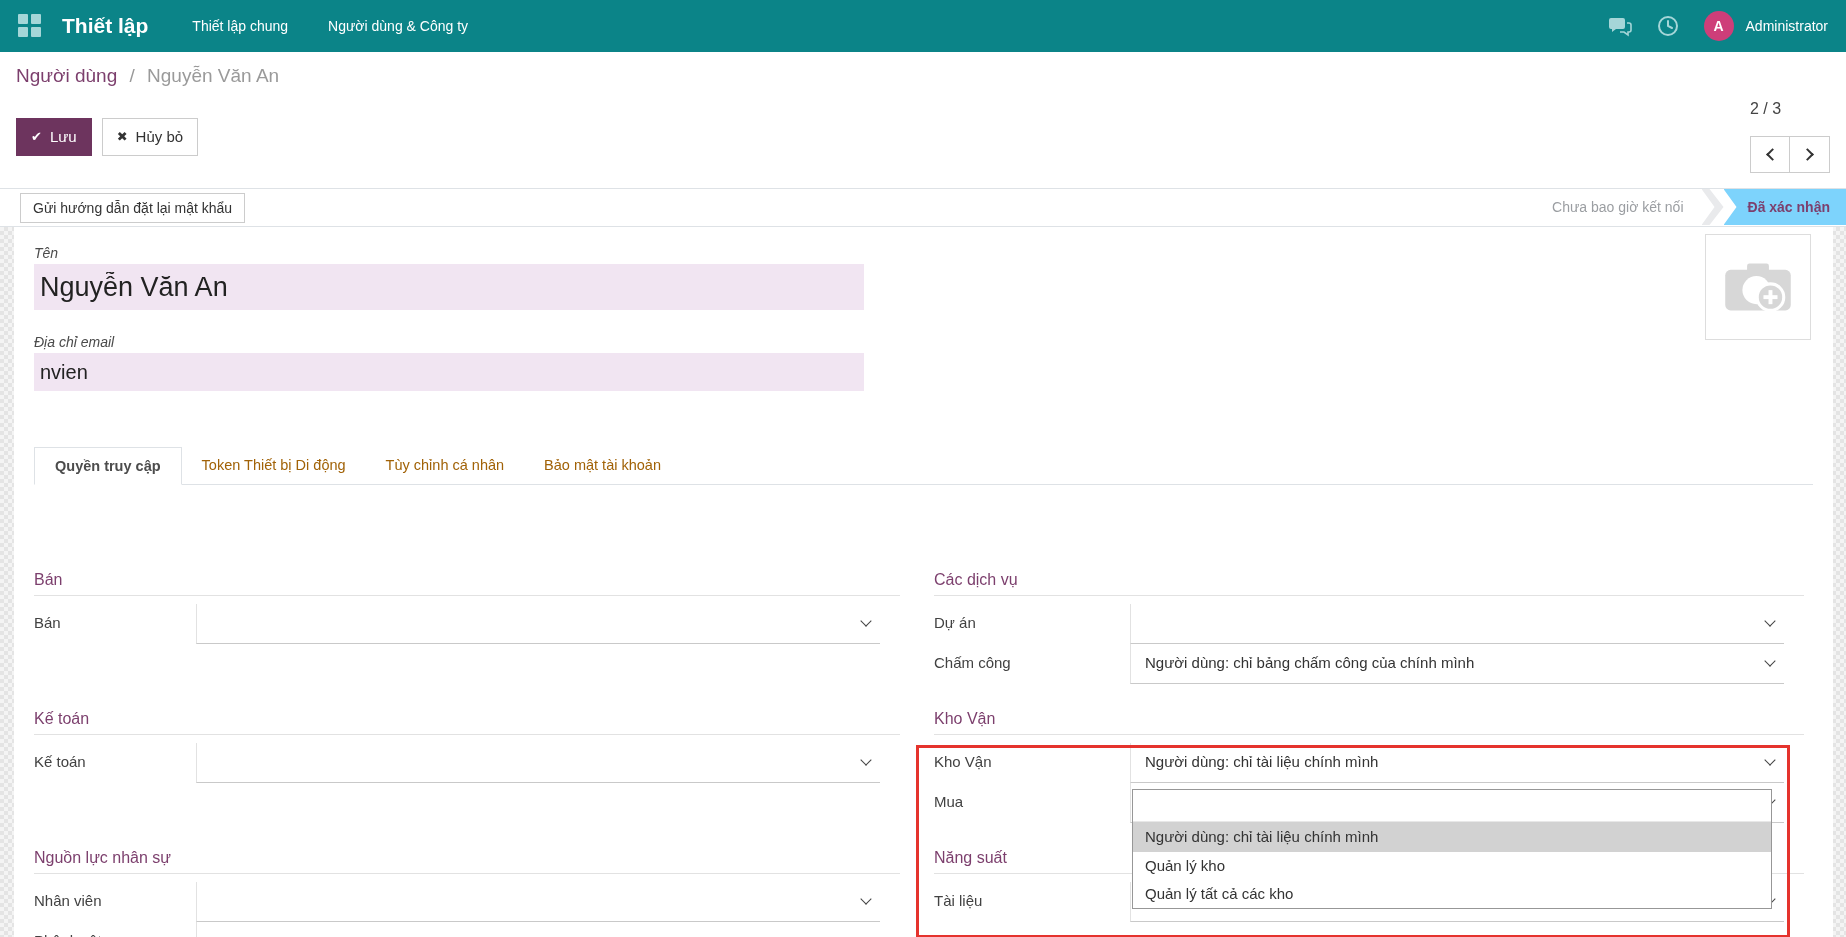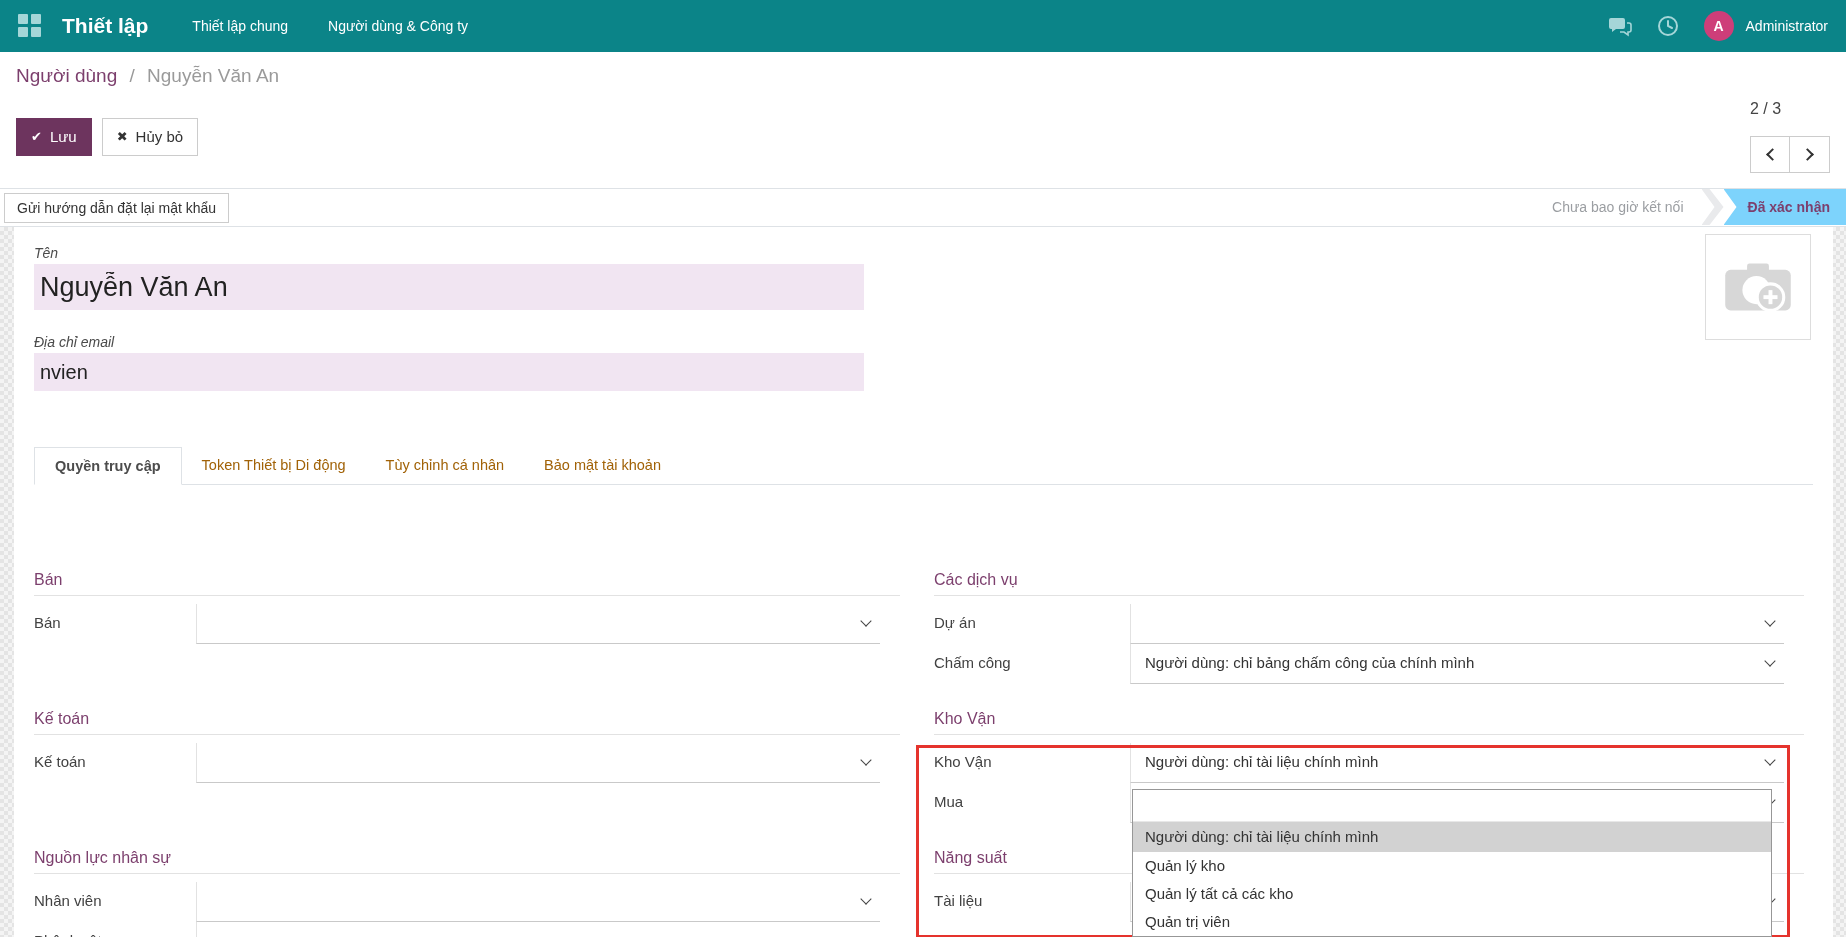--- a/index.html
+++ b/index.html
@@ -35,21 +35,21 @@
   .pager-btns { display:flex; }
   .pager-btn { width:40px; height:37px; border:1px solid #ccc; background:#fff; display:flex;
                align-items:center; justify-content:center; cursor:pointer; }
   .pager-btn + .pager-btn { border-left:none; }
   .chev { display:inline-block; width:9px; height:9px; border-right:2.5px solid #333; border-bottom:2.5px solid #333; }
   .chev-left  { transform:rotate(135deg); margin-left:4px; }
   .chev-right { transform:rotate(-45deg); margin-right:4px; }
 
   
   .action-bar { height:38px; background:#fff; border-bottom:1px solid #dee2e6; display:flex; align-items:center; position:relative; }
-  .reset-btn { margin-left:4px; height:30px; padding:0 12px; font-size:14px; border:1px solid #ccc; background:#fff; cursor:pointer; color:#333; }
+  .reset-btn { margin-left:20px; height:30px; padding:0 12px; font-size:14px; border:1px solid #ccc; background:#fff; cursor:pointer; color:#333; }
   .statusbar { position:absolute; right:0; top:0; bottom:1px; display:flex; align-items:stretch; }
   .status-inactive { display:flex; align-items:center; color:#9b9ea2; font-size:14px; padding-right:18px; cursor:pointer; }
   .status-arrow-pre { width:22px; background:#e9eaec; clip-path:polygon(0 0,8px 0,22px 50%,8px 100%,0 100%,13px 50%); }
   .status-active { background:#7dd3fc; display:flex; align-items:center; color:#7c3f6d; font-weight:bold;
                    font-size:14px; padding:0 16px 0 24px; clip-path:polygon(0 0,100% 0,100% 100%,0 100%,13px 50%); cursor:pointer;text-align:center; }
 
   
   .sheet-bg { height:747px;
     background-color:#f4f4f4;
     background-image:linear-gradient(45deg,#e4e4e4 25%,transparent 25%,transparent 75%,#e4e4e4 75%),
@@ -249,17 +249,16 @@
     </div>
   </div>
 
   <div class="highlight-box"></div>
 
   <div class="dropdown">
     <div class="dd-opt blank"></div>
     <div class="dd-opt selected">Người dùng: chỉ tài liệu chính mình</div>
     <div class="dd-opt">Quản lý kho</div>
     <div class="dd-opt">Quản lý tất cả các kho</div>
-    <div class="dd-opt">Quản trị viên</div>
   </div>
 
 </div>
 </div>
 
 </body></html>

